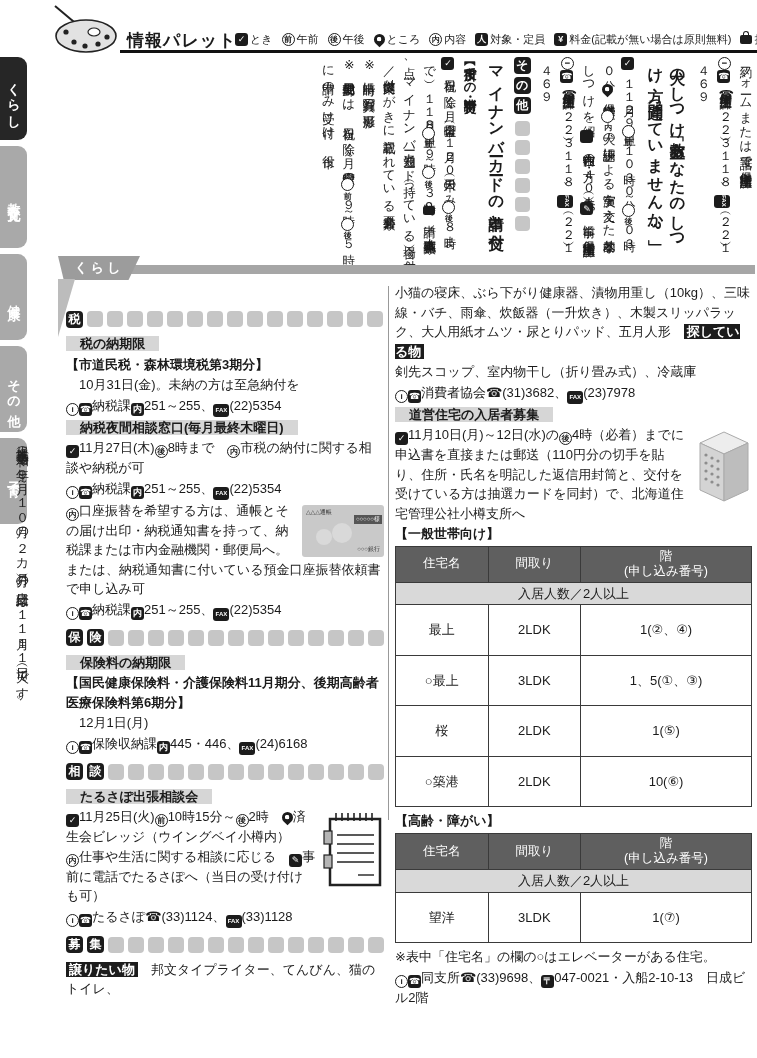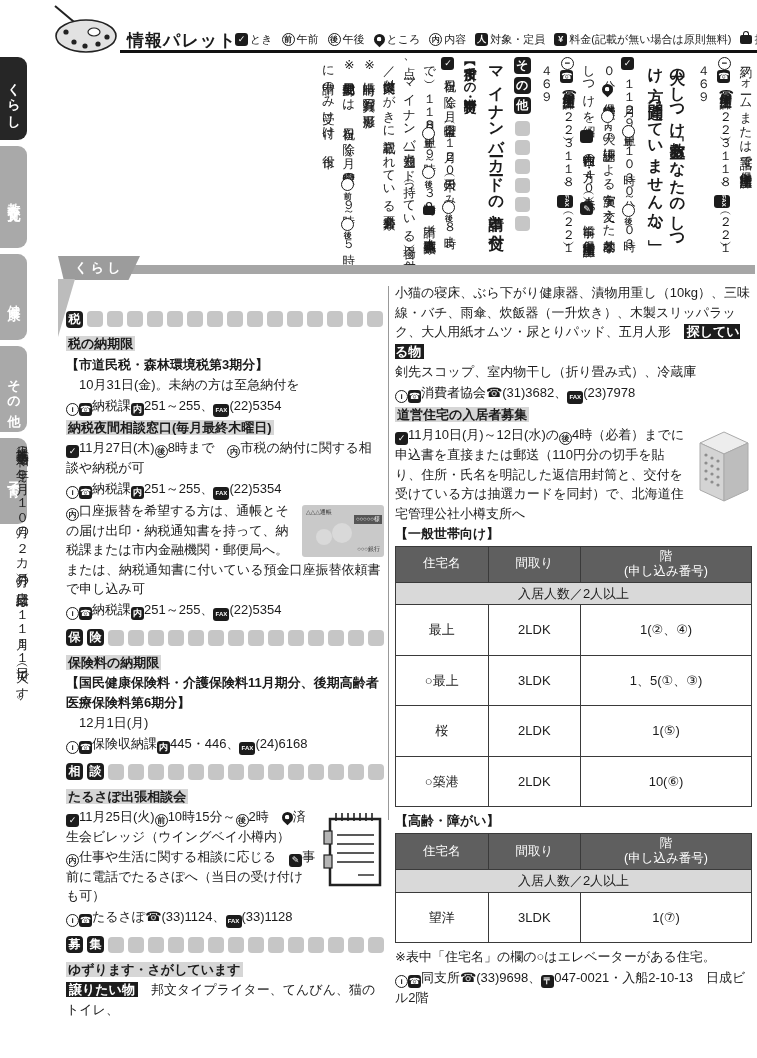--- a/index.html
+++ b/index.html
@@ -61,21 +61,21 @@
   #col-right{position:absolute;left:395px;top:283px;width:357px;font-size:13px;line-height:1.5;}
   #col-divider{position:absolute;left:388px;top:286px;width:1px;height:534px;background:#999;}
   #col-left p,#col-right p{margin:0 0 1px 0;}
   .brow{display:flex;align-items:center;gap:4px;height:18px;overflow:hidden;margin:8px 0 6px;}
   .bchar{flex:none;width:17px;height:17px;line-height:17px;background:#1c1c1c;color:#fff;border-radius:4px;
       font-size:12px;font-weight:bold;text-align:center;}
   .sqrow{flex:none;width:16px;height:16px;border-radius:4px;background:#c6c6c6;
       box-shadow:20px 0 0 #c6c6c6,40px 0 0 #c6c6c6,60px 0 0 #c6c6c6,80px 0 0 #c6c6c6,100px 0 0 #c6c6c6,
       120px 0 0 #c6c6c6,140px 0 0 #c6c6c6,160px 0 0 #c6c6c6,180px 0 0 #c6c6c6,200px 0 0 #c6c6c6,
       220px 0 0 #c6c6c6,240px 0 0 #c6c6c6,260px 0 0 #c6c6c6,280px 0 0 #c6c6c6,300px 0 0 #c6c6c6;}
-  .h-gray{font-weight:bold;background:#d6d6d6;display:inline;padding:0 2px;}
+  .h-gray{font-weight:bold;background:#d6d6d6;display:inline;padding:0 14px;}
   .black-label{background:#1c1c1c;color:#fff;padding:0 3px;font-weight:bold;}
   .bold{font-weight:bold;}
   
   .passbook{float:right;width:82px;height:52px;background:#c9c9c9;border-radius:3px;position:relative;
       margin:4px 0 2px 7px;font-size:6px;color:#333;}
   .passbook .pb1{position:absolute;left:4px;top:3px;}
   .passbook .pb2{position:absolute;right:2px;top:10px;background:#555;color:#fff;padding:0 2px;}
   .passbook .pb3{position:absolute;right:4px;bottom:3px;}
   .passbook .pbc1{position:absolute;left:14px;top:24px;width:16px;height:16px;border-radius:50%;background:#d9d9d9;}
   .passbook .pbc2{position:absolute;left:30px;top:18px;width:20px;height:20px;border-radius:50%;background:#d9d9d9;}
@@ -237,21 +237,20 @@
     <p><span class="ic ic-black">✓</span><span>11月25日(火)</span><span class="ic ic-circle">前</span><span>10時15分～</span><span class="ic ic-circle">後</span><span>2時　</span><span class="ic ic-pin"></span><span>済生会ビレッジ（ウイングベイ小樽内）　</span><span class="ic ic-circle">内</span><span>仕事や生活に関する相談に応じる　</span><span class="ic ic-black">✎</span><span>事前に電話でたるさぽへ（当日の受け付けも可）</span></p>
   </div>
   <p><span class="ic ic-circle">i</span><span class="ic ic-black">☎</span><span>たるさぽ☎(33)1124、</span><span class="ic ic-black ic-fax">FAX</span><span>(33)1128</span></p>
 
   <div class="brow">
       <span class="bchar">募</span>
       <span class="bchar">集</span>
       <span class="sqrow"></span>
     </div>
 
-  <p><span class="h-gray">ゆずります・さがしています</span></p>
   <p><span class="black-label">譲りたい物</span><span>　邦文タイプライター、てんびん、猫のトイレ、</span></p>
 </div>
 
 <div id="col-right">
   <p><span>小猫の寝床、ぶら下がり健康器、漬物用重し（10kg）、三味線・バチ、雨傘、炊飯器（一升炊き）、木製スリッパラック、大人用紙オムツ・尿とりパッド、五月人形　</span><span class="black-label">探している物</span></p>
   <p>剣先スコップ、室内物干し（折り畳み式）、冷蔵庫</p>
   <p><span class="ic ic-circle">i</span><span class="ic ic-black">☎</span><span>消費者協会☎(31)3682、</span><span class="ic ic-black ic-fax">FAX</span><span>(23)7978</span></p>
 
   <p><span class="h-gray">道営住宅の入居者募集</span></p>
   <div>

